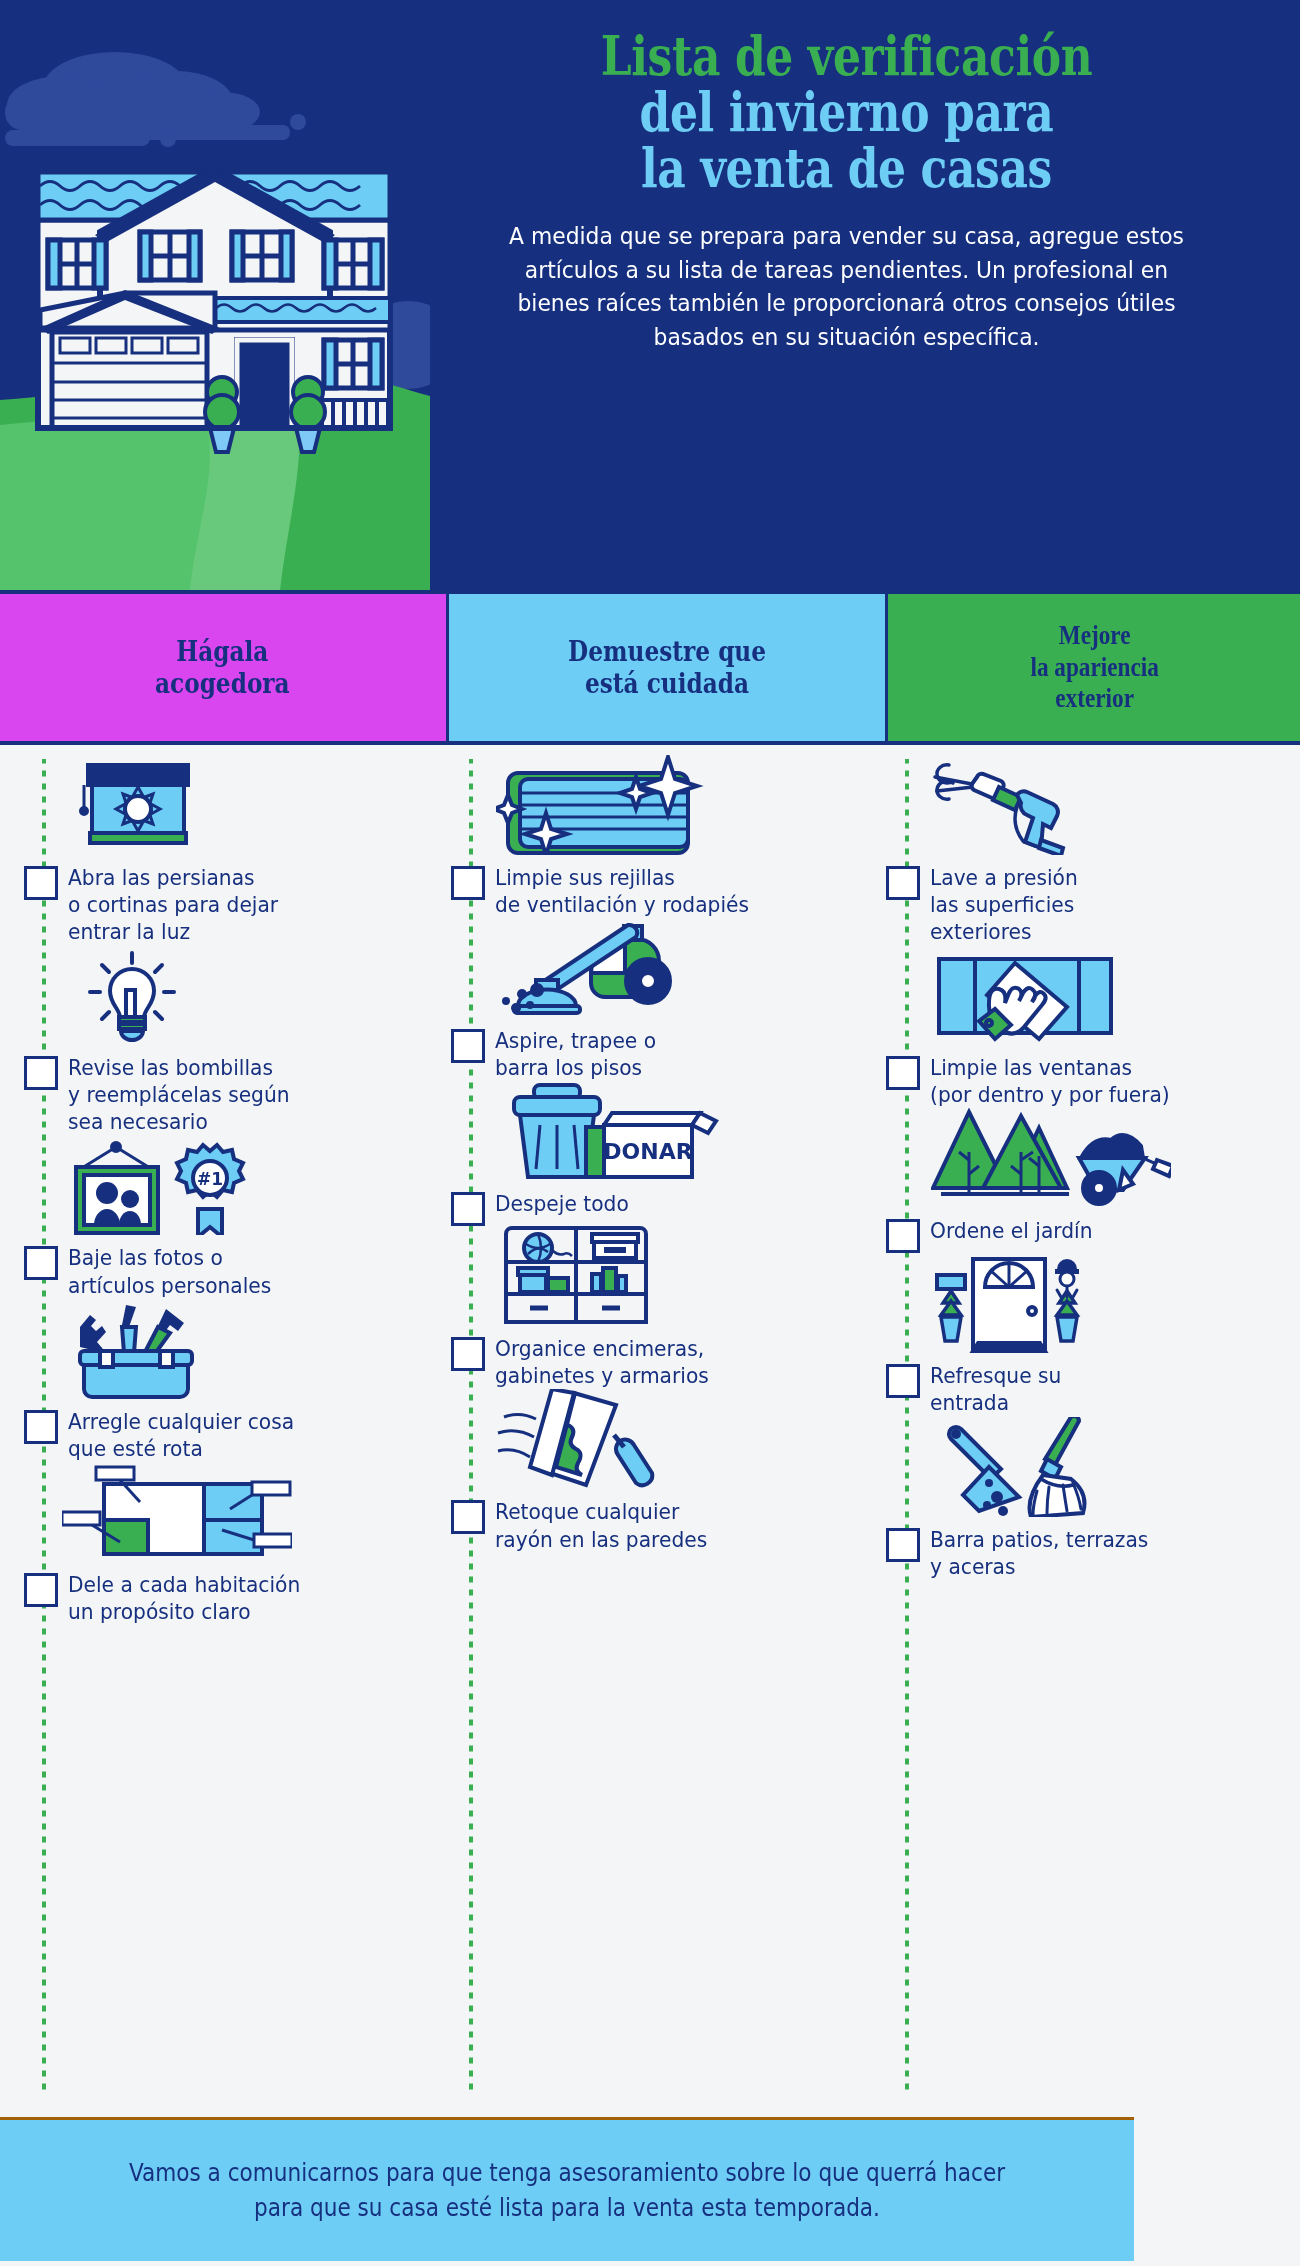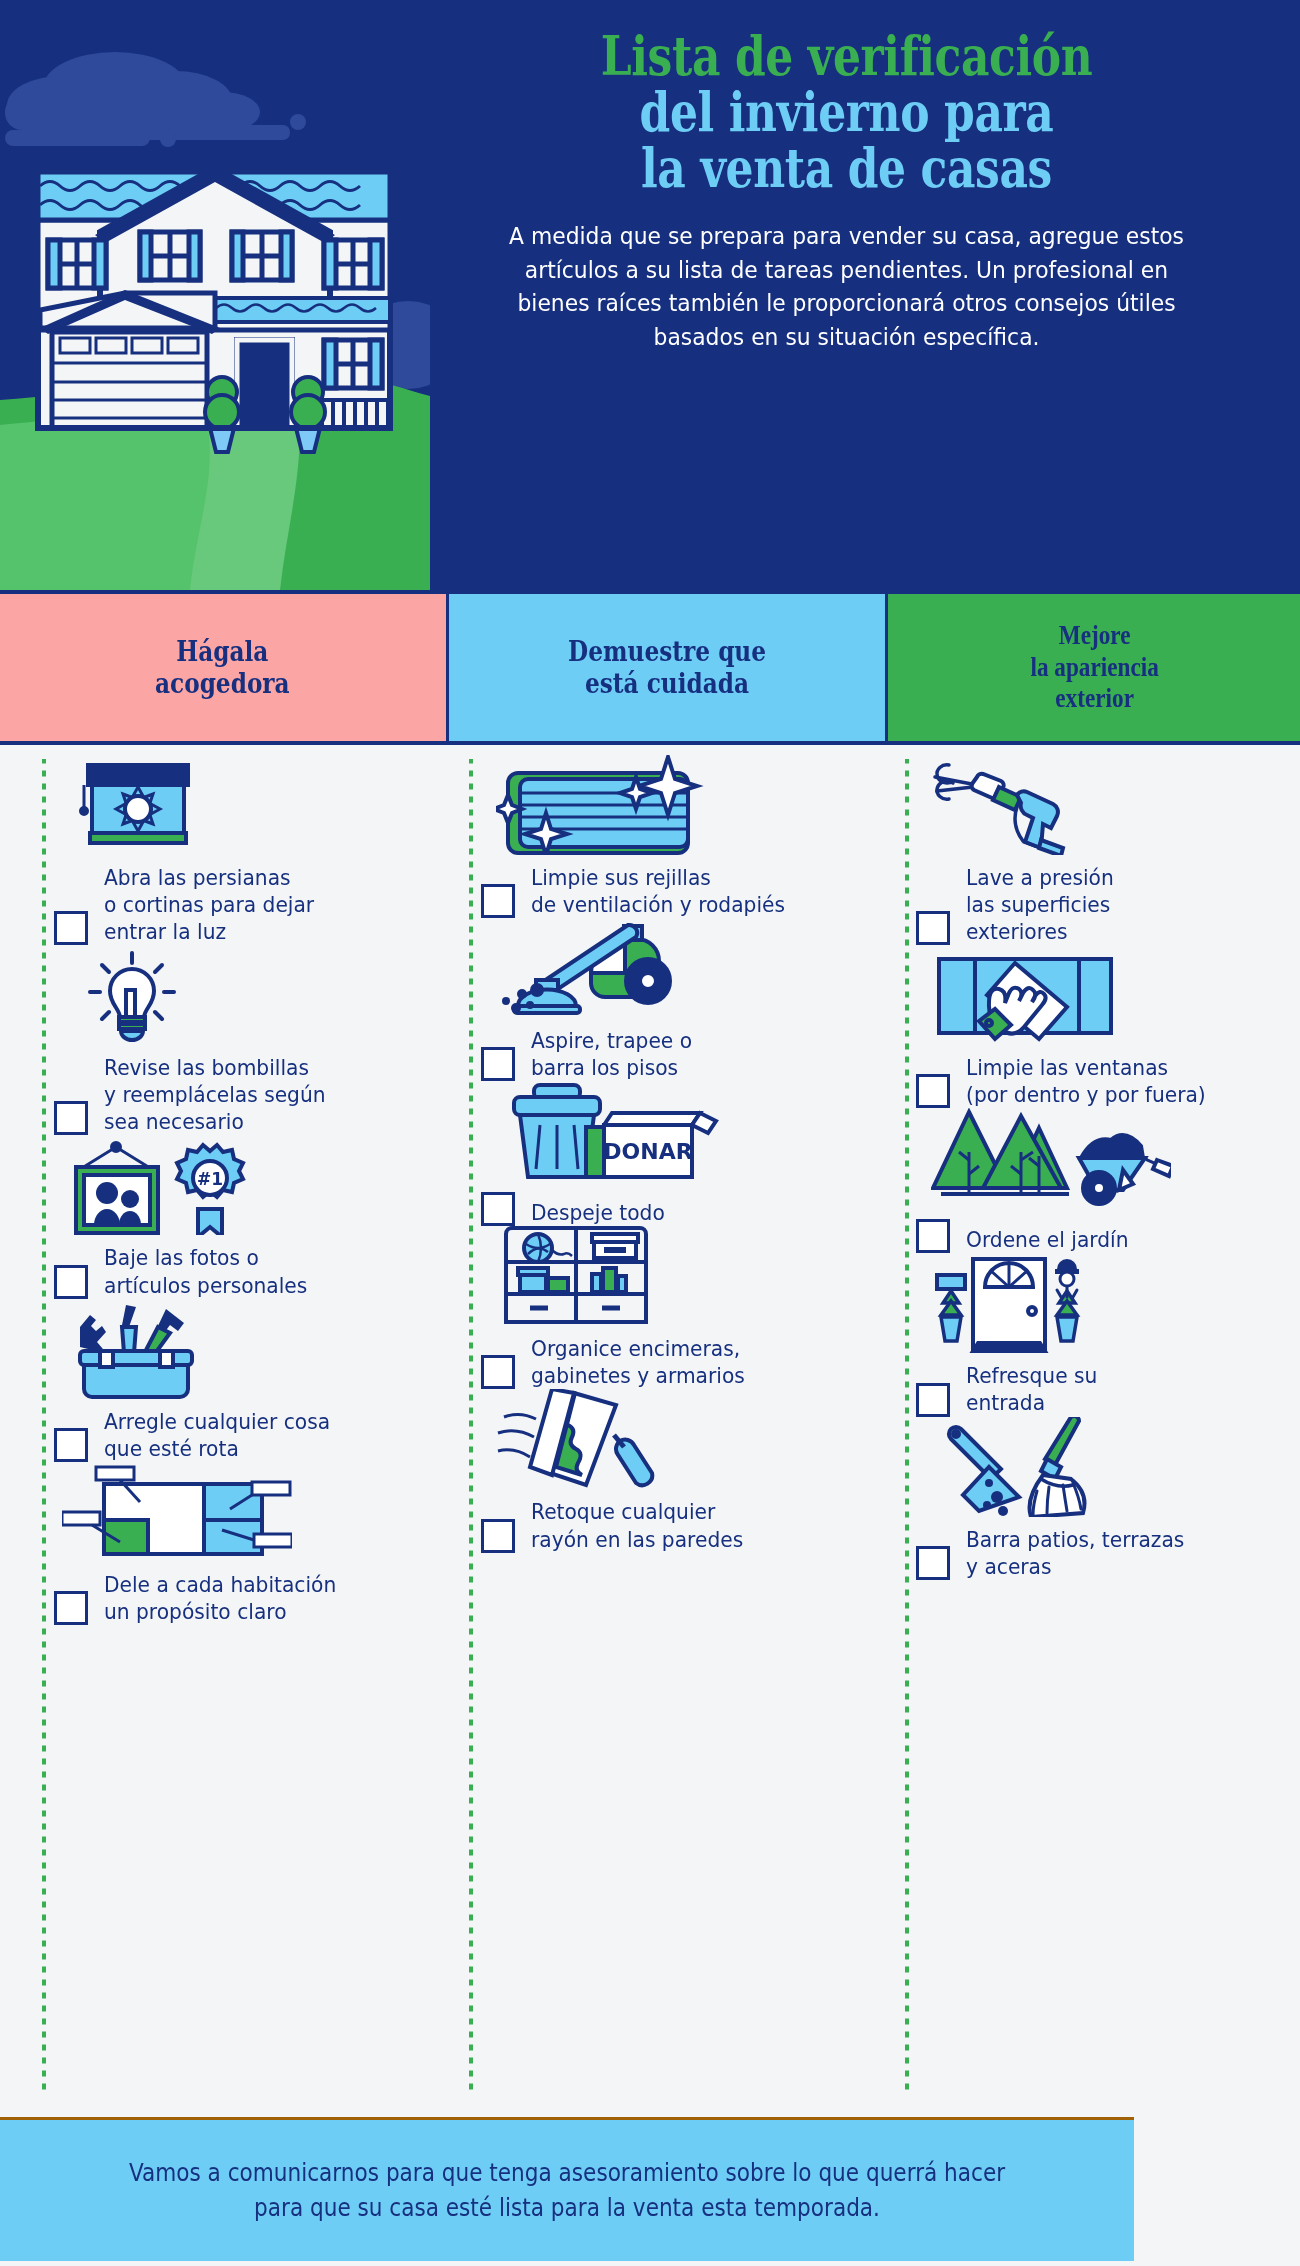--- a/index.html
+++ b/index.html
@@ -85,21 +85,21 @@
     text-align: center;
     font-family: "DejaVu Serif", serif;
     font-weight: bold;
     font-size: 27px;
     line-height: 1.18;
     color: #16307f;
     transform-origin: center;
   }
   .col-header span { display: block; transform: scaleX(0.86); }
 
-  .col-header.c1 { width: 464px; background: #fca5a5; border-right: 3px solid #16307f; }
+  .col-header.c1 { width: 464px; background: #d946ef; border-right: 3px solid #16307f; }
   .col-header.c2 { width: 455px; background: #6ecdf5; border-right: 3px solid #16307f; text-align: center; }
   .col-header.c3 { width: 426px; background: #3aaf52; font-family: Liberation Serif, serif; }
 
   
   .body-cols {
     display: flex;
     width: 1300px;
     height: 1372px;
     background: #f4f5f6;
   }
@@ -136,24 +136,23 @@
     display: flex;
     justify-content: flex-start;
     height: 100px;
   }
   .col.c1 .icon-wrap { padding-left: 62px; }
   .col.c2 .icon-wrap { padding-left: 80px; }
   .col.c3 .icon-wrap { padding-left: 60px; }
 
   .check-row {
     display: flex;
-    align-items: flex-end;
-    gap: 16px;
+    align-items: flex-start;
+    gap: 10px;
     margin-top: 9px;
-    margin-left: 30px;
   }
   .col.c1 .check-row { padding-left: 24px; }
   .col.c2 .check-row { padding-left: 35px; }
   .col.c3 .check-row { padding-left: 15px; }
 
   .checkbox {
     flex: 0 0 auto;
     width: 34px;
     height: 34px;
     border: 3px solid #16307f;

